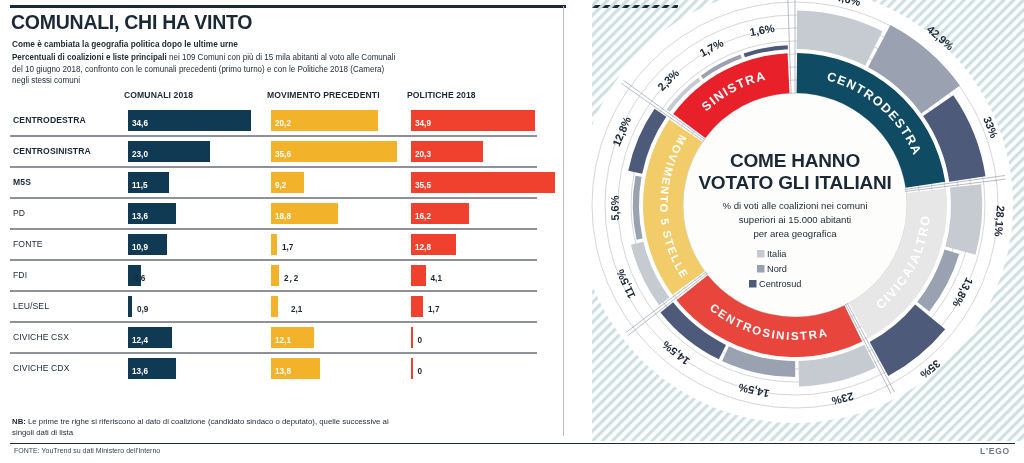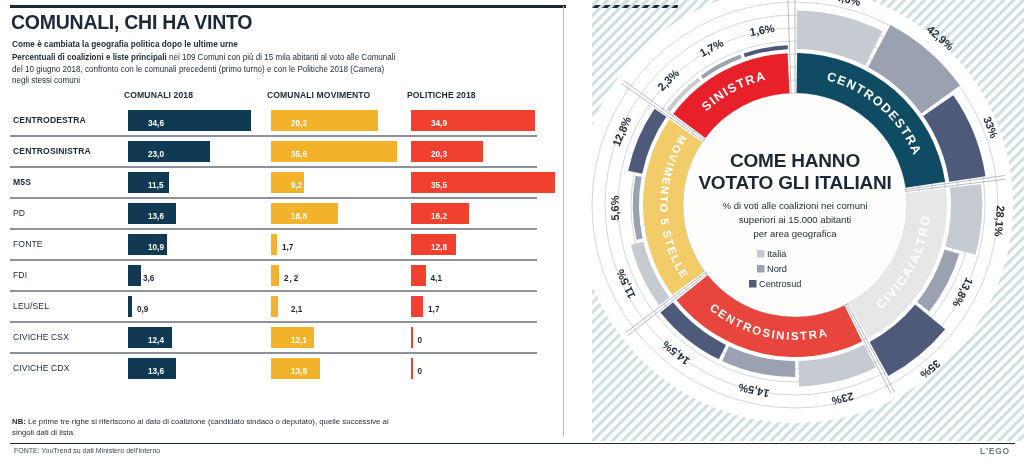--- a/index.html
+++ b/index.html
@@ -58,21 +58,21 @@
   #g1 { left: 261px; }
   #g2 { left: 401px; }
   .bar { position:absolute; left:0; top:0; height: 21px; }
   .bar.c0 { background:#103a54; }
   .bar.c1 { background:#f2b229; }
   .bar.c2 { background:#f0402e; }
   .bval {
     position:absolute; top: 10px; font-size: 8.2px; font-weight:700; line-height:1;
     white-space:nowrap;
   }
-  .bval.inside { color:#ffffff; left: 20px; }
+  .bval.inside { color:#ffffff; left: 4px; }
   .bval.outside { color:#1b2836; }
 
   .nb {
     position:absolute; left: 12px; top: 417px; width: 400px;
     font-size: 7.8px; line-height: 10.5px; color:#1b2836;
   }
   .nb b { font-weight:700; }
   .botline { position:absolute; left:10px; top: 443px; width: 1005px; height:1.4px; background:#1b2836; }
   .fonte { position:absolute; left: 14px; top: 447px; font-size: 7px; color:#3b4754; }
   .ego { position:absolute; right: 14px; top: 446px; font-size: 8.5px; letter-spacing:.8px; color:#6f7a86; font-weight:700; }
@@ -98,21 +98,21 @@
   <div id="left">
     <div class="top-rule"></div>
 
     <div class="title">COMUNALI, CHI HA VINTO</div>
     <div class="subtitle">Come è cambiata la geografia politica dopo le ultime urne</div>
     <div class="deck">
       <b>Percentuali di coalizioni e liste principali</b><span> nei 109 Comuni con più di 15 mila abitanti al voto alle Comunali del 10 giugno 2018, confronto con le comunali precedenti (primo turno) e con le Politiche 2018 (Camera) negli stessi comuni</span>
     </div>
 
     <div class="colhead" id="ch0">COMUNALI 2018</div>
-    <div class="colhead" id="ch1">COMUNALI MOVIMENTO</div>
+    <div class="colhead" id="ch1">MOVIMENTO PRECEDENTI</div>
     <div class="colhead" id="ch2">POLITICHE 2018</div>
 
     <div id="table">
         <div class="row first">
           <div class="rlabel bold">CENTRODESTRA</div>
           <div class="barwrap" id="g0" style="left: 118px;">
             <div class="bar c0" style="width: 122.83px;"></div>
             <div class="bval inside">34,6</div>
           </div>
           <div class="barwrap" id="g1" style="left: 261px;">
@@ -186,21 +186,21 @@
           <div class="barwrap" id="g2" style="left: 401px;">
             <div class="bar c2" style="width: 45.44px;"></div>
             <div class="bval inside">12,8</div>
           </div>
         </div>
         <div class="row">
           <div class="hline"></div>
           <div class="rlabel">FDI</div>
           <div class="barwrap" id="g0" style="left: 118px;">
             <div class="bar c0" style="width: 12.78px;"></div>
-            <div class="bval outside" style="left: 15px;">3,6</div>
+            <div class="bval outside" style="left: 6px;">3,6</div>
           </div>
           <div class="barwrap" id="g1" style="left: 261px;">
             <div class="bar c1" style="width: 7.81px;"></div>
             <div class="bval outside" style="left: 12.81px; font-family: Liberation Mono, monospace;">2,2</div>
           </div>
           <div class="barwrap" id="g2" style="left: 401px;">
             <div class="bar c2" style="width: 14.555px;"></div>
             <div class="bval outside" style="left: 19.555px;">4,1</div>
           </div>
         </div>

